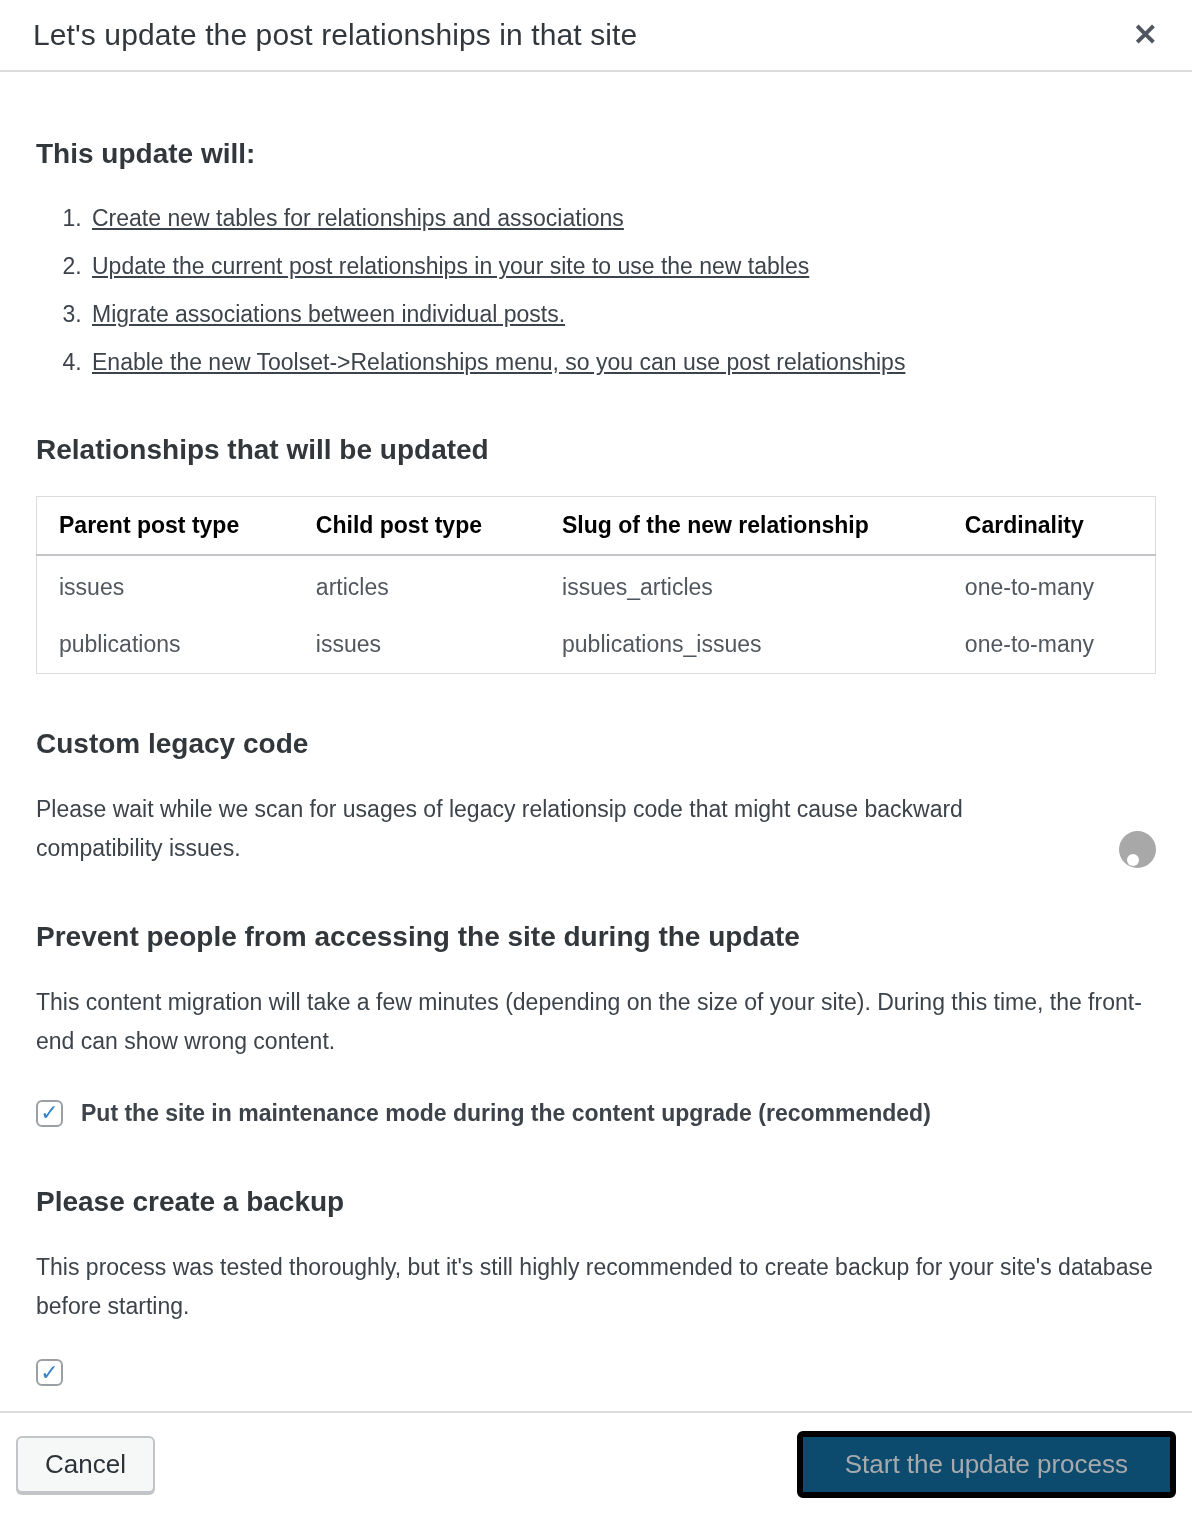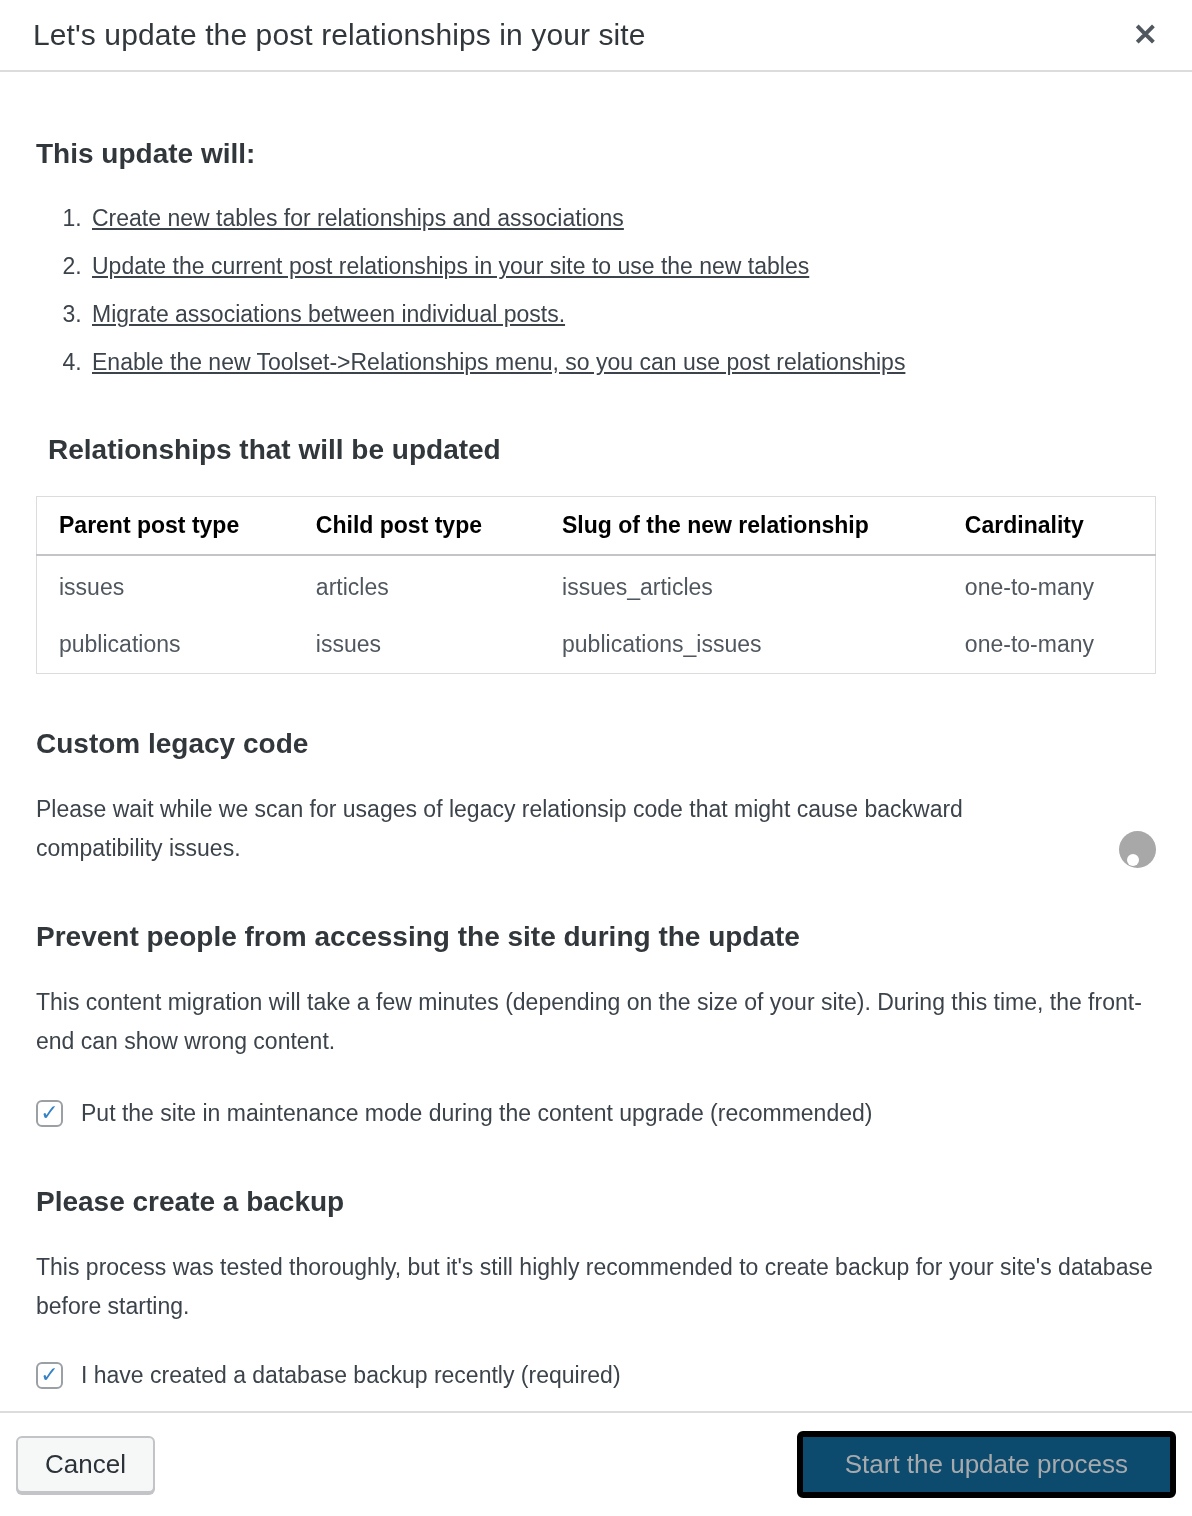--- a/index.html
+++ b/index.html
@@ -46,21 +46,21 @@
     padding: 0 36px;
     flex: 1 1 auto;
   }
   h2.section-heading {
     font-size: 28px;
     font-weight: 700;
     color: #32373c;
     line-height: 32px;
   }
   .h-intro   { margin-top: 66px; }
-  .h-rel     { margin-top: 56px; margin-left: 12px; }
+  .h-rel     { margin-top: 56px; }
   .h-legacy  { margin-top: 54px; }
   .h-prevent { margin-top: 53px; }
   .h-backup  { margin-top: 57px; }
 
   ol.steps {
     margin-top: 32px;
     padding-left: 52px;
     font-size: 23px;
     color: #3c434a;
     text-decoration: underline;
@@ -145,21 +145,21 @@
     display: inline-flex;
     align-items: center;
     justify-content: center;
     margin-right: 18px;
     flex: 0 0 auto;
     font-size: 22px;
     font-weight: 700;
     color: #3582c4;
     line-height: 1;
   }
-  .checkbox-label { line-height: 32px; }
+  .checkbox-label { line-height: 32px; font-weight: bold; }
 
   
   .dialog-footer {
     margin-top: auto;
     border-top: 2px solid #dcdcde;
     padding: 18px 16px 18px 16px;
     display: flex;
     align-items: center;
     justify-content: space-between;
     gap: 39px;
@@ -183,21 +183,21 @@
     border: 6px solid #000000;
     color: #a7aaad;
     padding: 14px 42px 15px;
     cursor: default;
   }
 </style>
 </head>
 <body>
 
 <header class="dialog-header">
-  <h1 class="dialog-title">Let's update the post relationships in your site</h1>
+  <h1 class="dialog-title">Let's update the post relationships in that site</h1>
   <button class="close-btn">
     <span>✕</span>
   </button>
 </header>
 
 <main class="dialog-body">
 
   <h2 class="section-heading h-intro">This update will:</h2>
   <ol class="steps">
     <li>Create new tables for relationships and associations</li>
@@ -253,21 +253,20 @@
     </span>
     <span class="checkbox-label">Put the site in maintenance mode during the content upgrade (recommended)</span>
   </label>
 
   <h2 class="section-heading h-backup">Please create a backup</h2>
   <p class="body-text">This process was tested thoroughly, but it's still highly recommended to create backup for your site's database before starting.</p>
   <label class="checkbox-row cb-backup">
     <span class="checkbox-box">
       <span>✓</span>
     </span>
-    <span class="checkbox-label">I have created a database backup recently (required)</span>
   </label>
 
 </main>
 
 <footer class="dialog-footer">
   <button class="btn btn-cancel">Cancel</button>
   <button class="btn btn-start" disabled="">Start the update process</button>
 </footer>
 
 </body></html>

